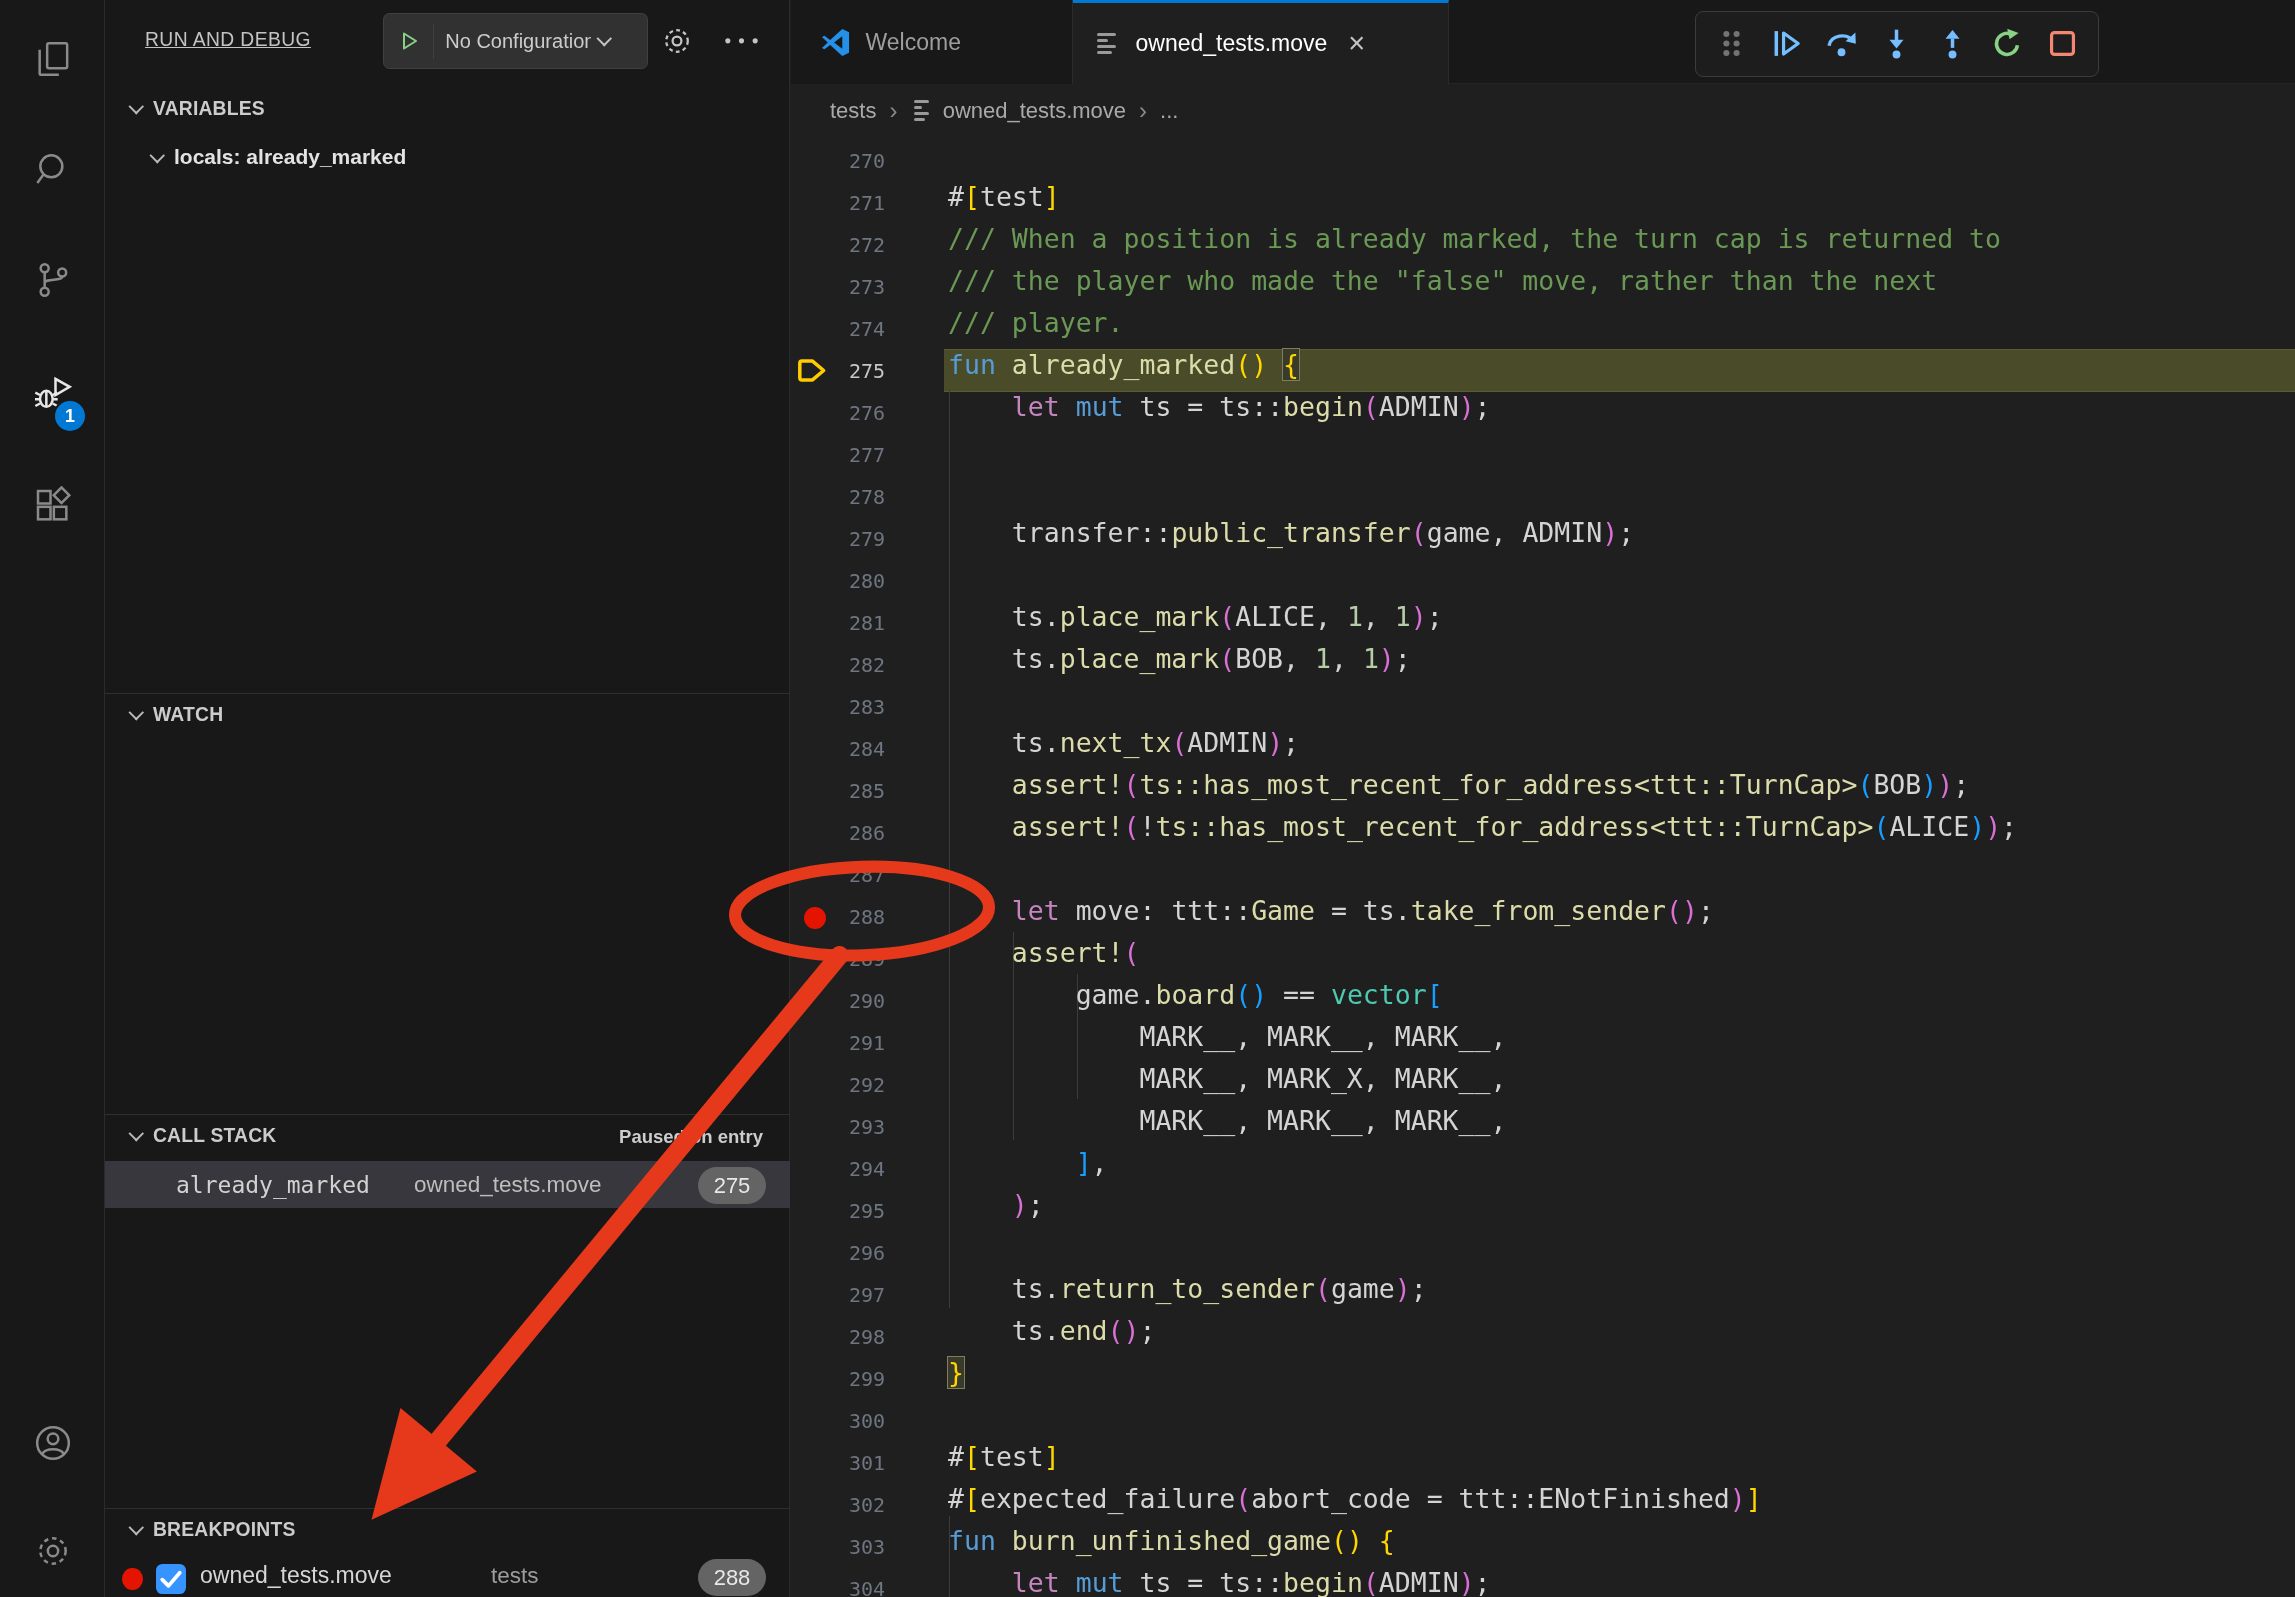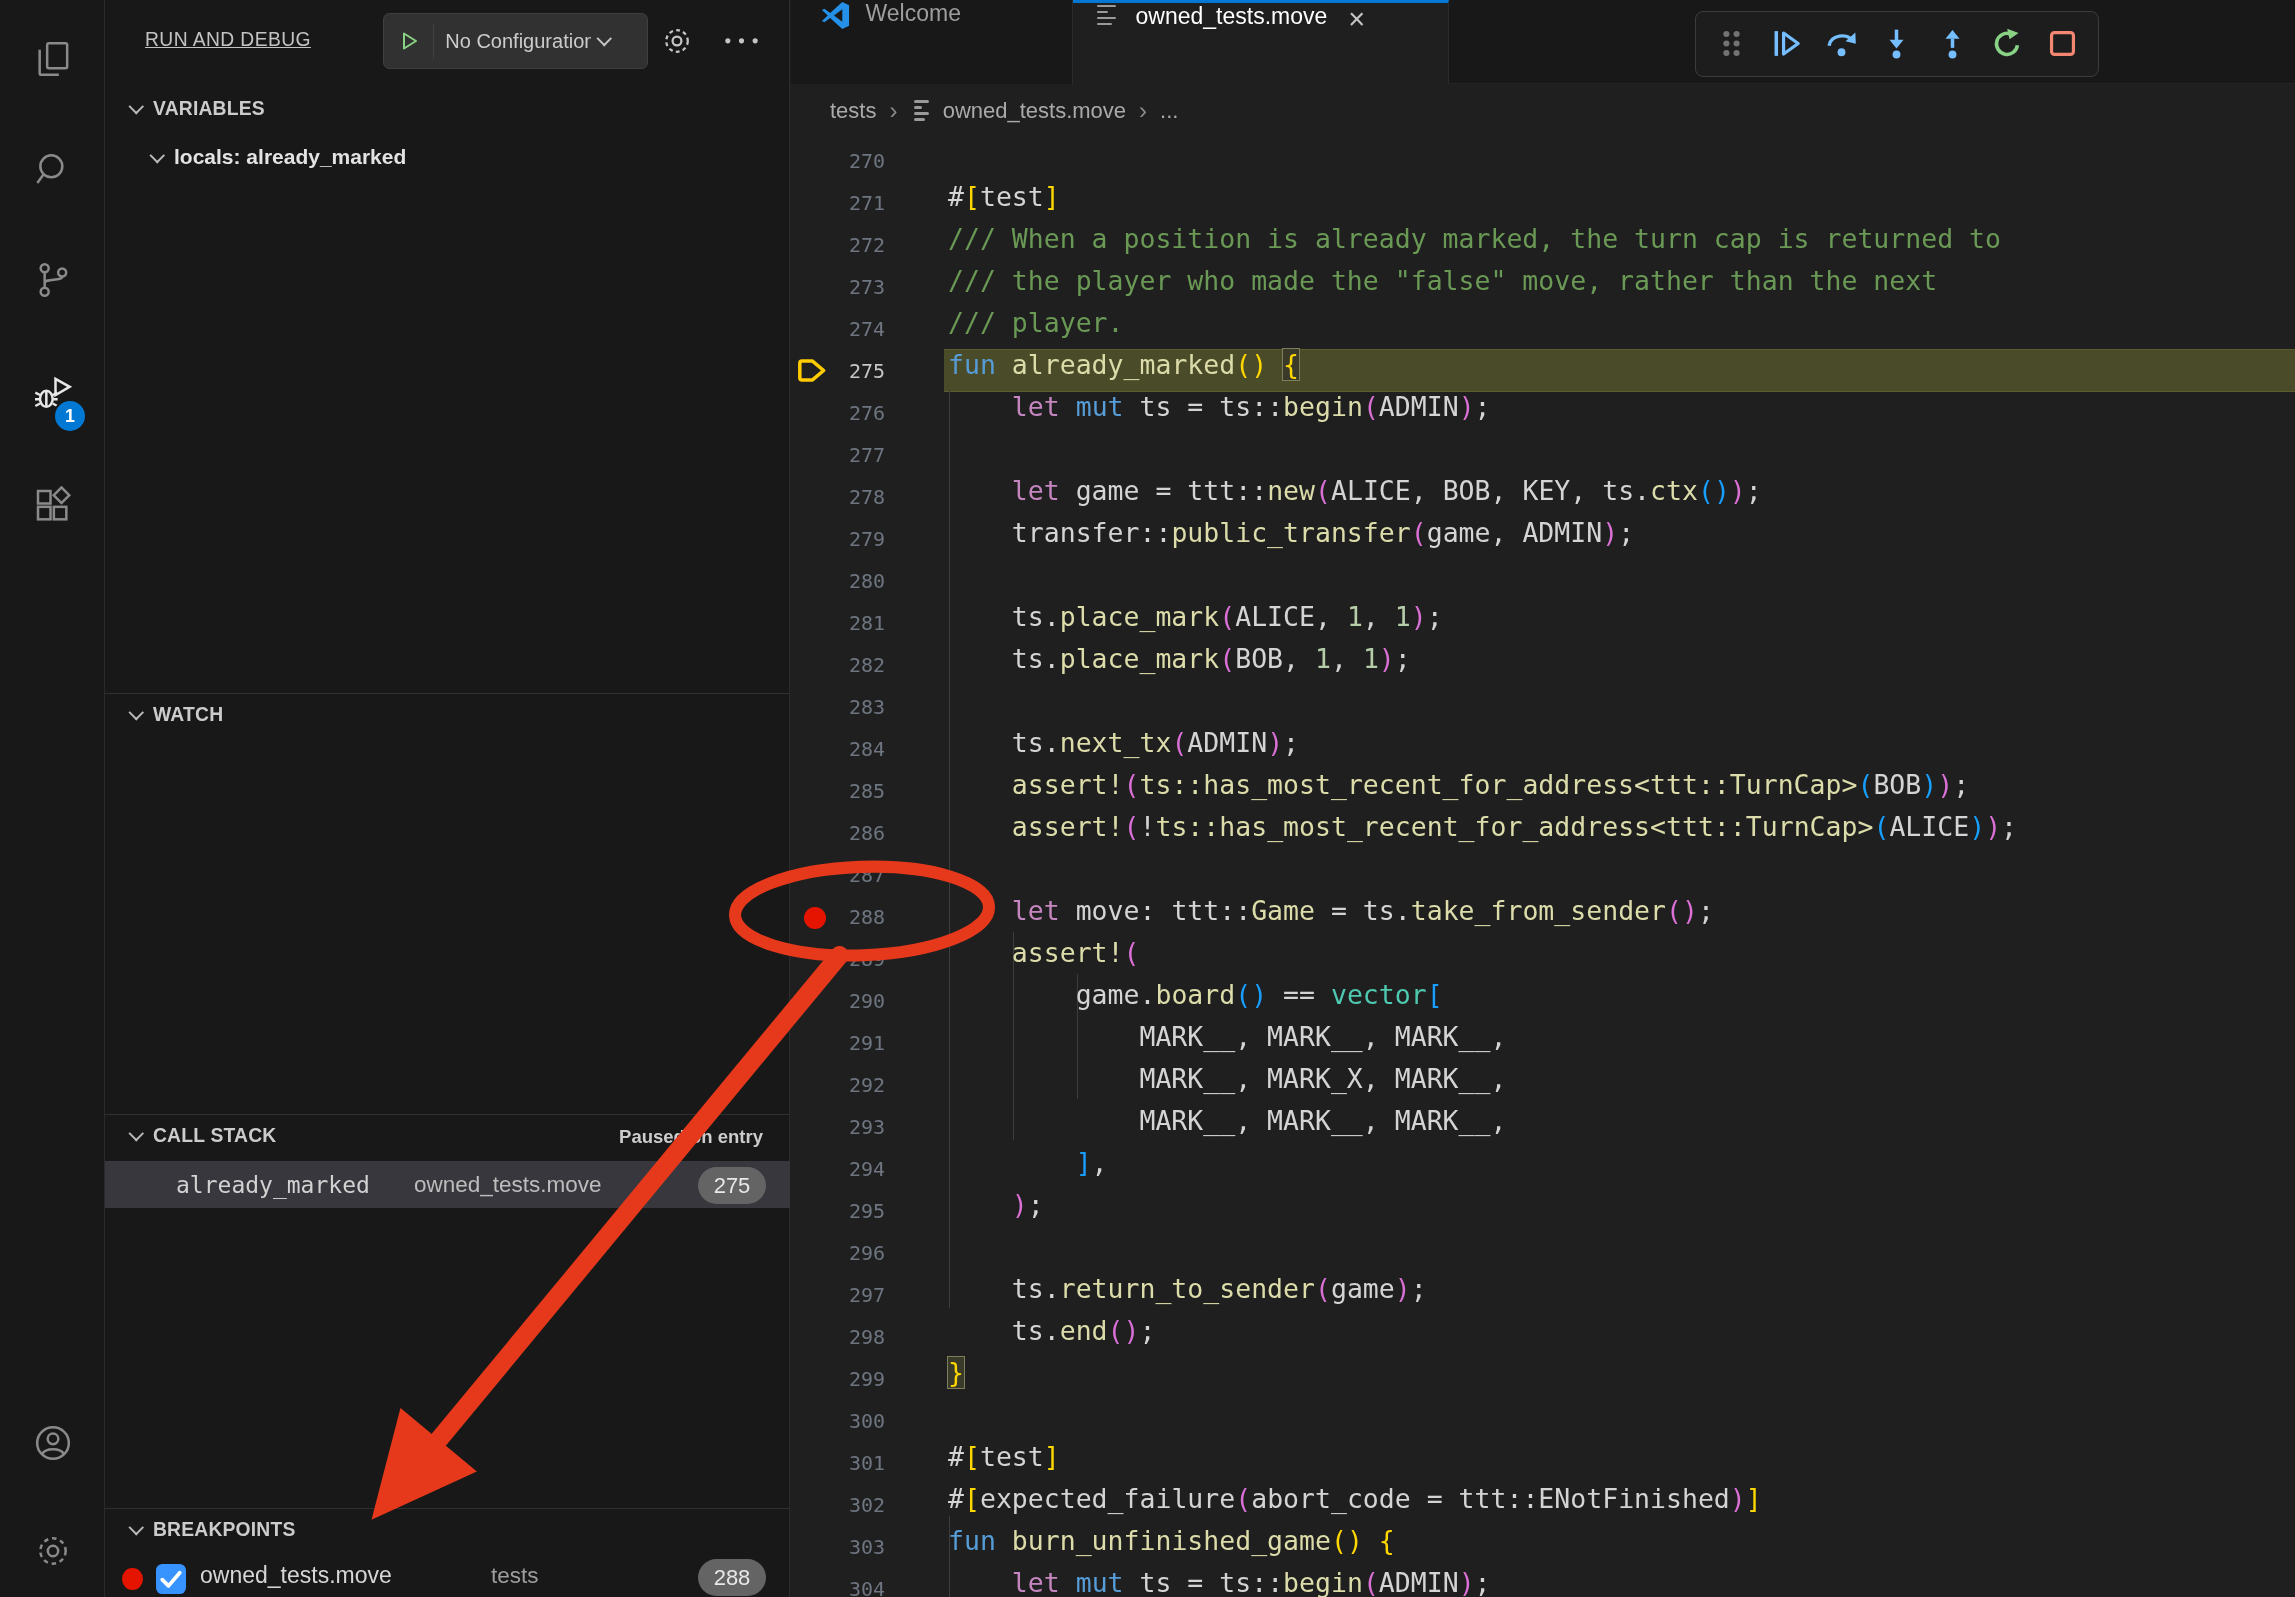--- a/index.html
+++ b/index.html
@@ -62,21 +62,21 @@
         background:#e51400; border-radius:50%; }
   #bp-check { position:absolute; left:51px; top:7.2px; width:30px; height:30px;
         background:#3794ff; border-radius:6.4px; }
   #bp-file { position:absolute; left:95px; top:4.8px; font-size:23px; color:#d6d6d6; }
   #bp-dir { position:absolute; left:386px; top:6.4px; font-size:22.5px; color:#9d9d9d; }
   #bp-row .pill { top:2.4px; }
 
   
   #tabbar { position:absolute; left:791px; top:0; right:0; height:84px; background:#181818;
             border-bottom:0.8px solid #252525; z-index:3; }
-  .tab { position:absolute; top:0; height:84px; display:flex; }
+  .tab { position:absolute; top:0; height:84px; display:flex; align-items:center; }
   #tab-welcome { left:0; width:282px; background:#181818; border-right:0.8px solid #2b2b2b; }
   #tab-welcome .t-label { color:#9d9d9d; font-size:23px; margin-left:14.5px; }
   #tab-active { left:282px; width:376px; background:#1f1f1f; border-top:3.2px solid #0078d4;
                 border-right:0.8px solid #2b2b2b; }
   #tab-active .t-label { color:#ffffff; font-size:23px; margin-left:14.5px; }
   .tab-close { color:#c5c5c5; font-size:29px; margin-left:21px; font-weight:normal; }
   .vsc-logo { width:31px; height:31px; margin-left:29px; }
   .move-icon { width:24px; height:24px; margin-left:24px; display:flex; flex-direction:column;
                justify-content:center; gap:3.2px; }
   .move-icon i { display:block; height:2.8px; background:#9a9a9a; border-radius:1.6px; }
@@ -359,21 +359,20 @@
         <span class="ltext"><span class="tk-txt">    </span><span class="tk-ctl">let</span><span class="tk-txt"> </span><span class="tk-kw">mut</span><span class="tk-txt"> ts = ts::</span><span class="tk-fn">begin</span><span class="tk-b2">(</span><span class="tk-txt">ADMIN</span><span class="tk-b2">)</span><span class="tk-txt">;</span></span>
       </div>
       <div class="code-line">
         <span class="gutter"></span>
         <span class="lnum">276</span>
         <span class="ltext"></span>
       </div>
       <div class="code-line">
         <span class="gutter"></span>
         <span class="lnum">277</span>
-        <span class="ltext"><span class="tk-txt">    </span><span class="tk-ctl">let</span><span class="tk-txt"> game = ttt::</span><span class="tk-fn">new</span><span class="tk-b2">(</span><span class="tk-txt">ALICE, BOB, KEY, ts.</span><span class="tk-fn">ctx</span><span class="tk-b3">()</span><span class="tk-b2">)</span><span class="tk-txt">;</span></span>
       </div>
       <div class="code-line">
         <span class="gutter"></span>
         <span class="lnum">278</span>
         <span class="ltext"><span class="tk-txt">    transfer::</span><span class="tk-fn">public_transfer</span><span class="tk-b2">(</span><span class="tk-txt">game, ADMIN</span><span class="tk-b2">)</span><span class="tk-txt">;</span></span>
       </div>
       <div class="code-line">
         <span class="gutter"></span>
         <span class="lnum">279</span>
         <span class="ltext"></span>

